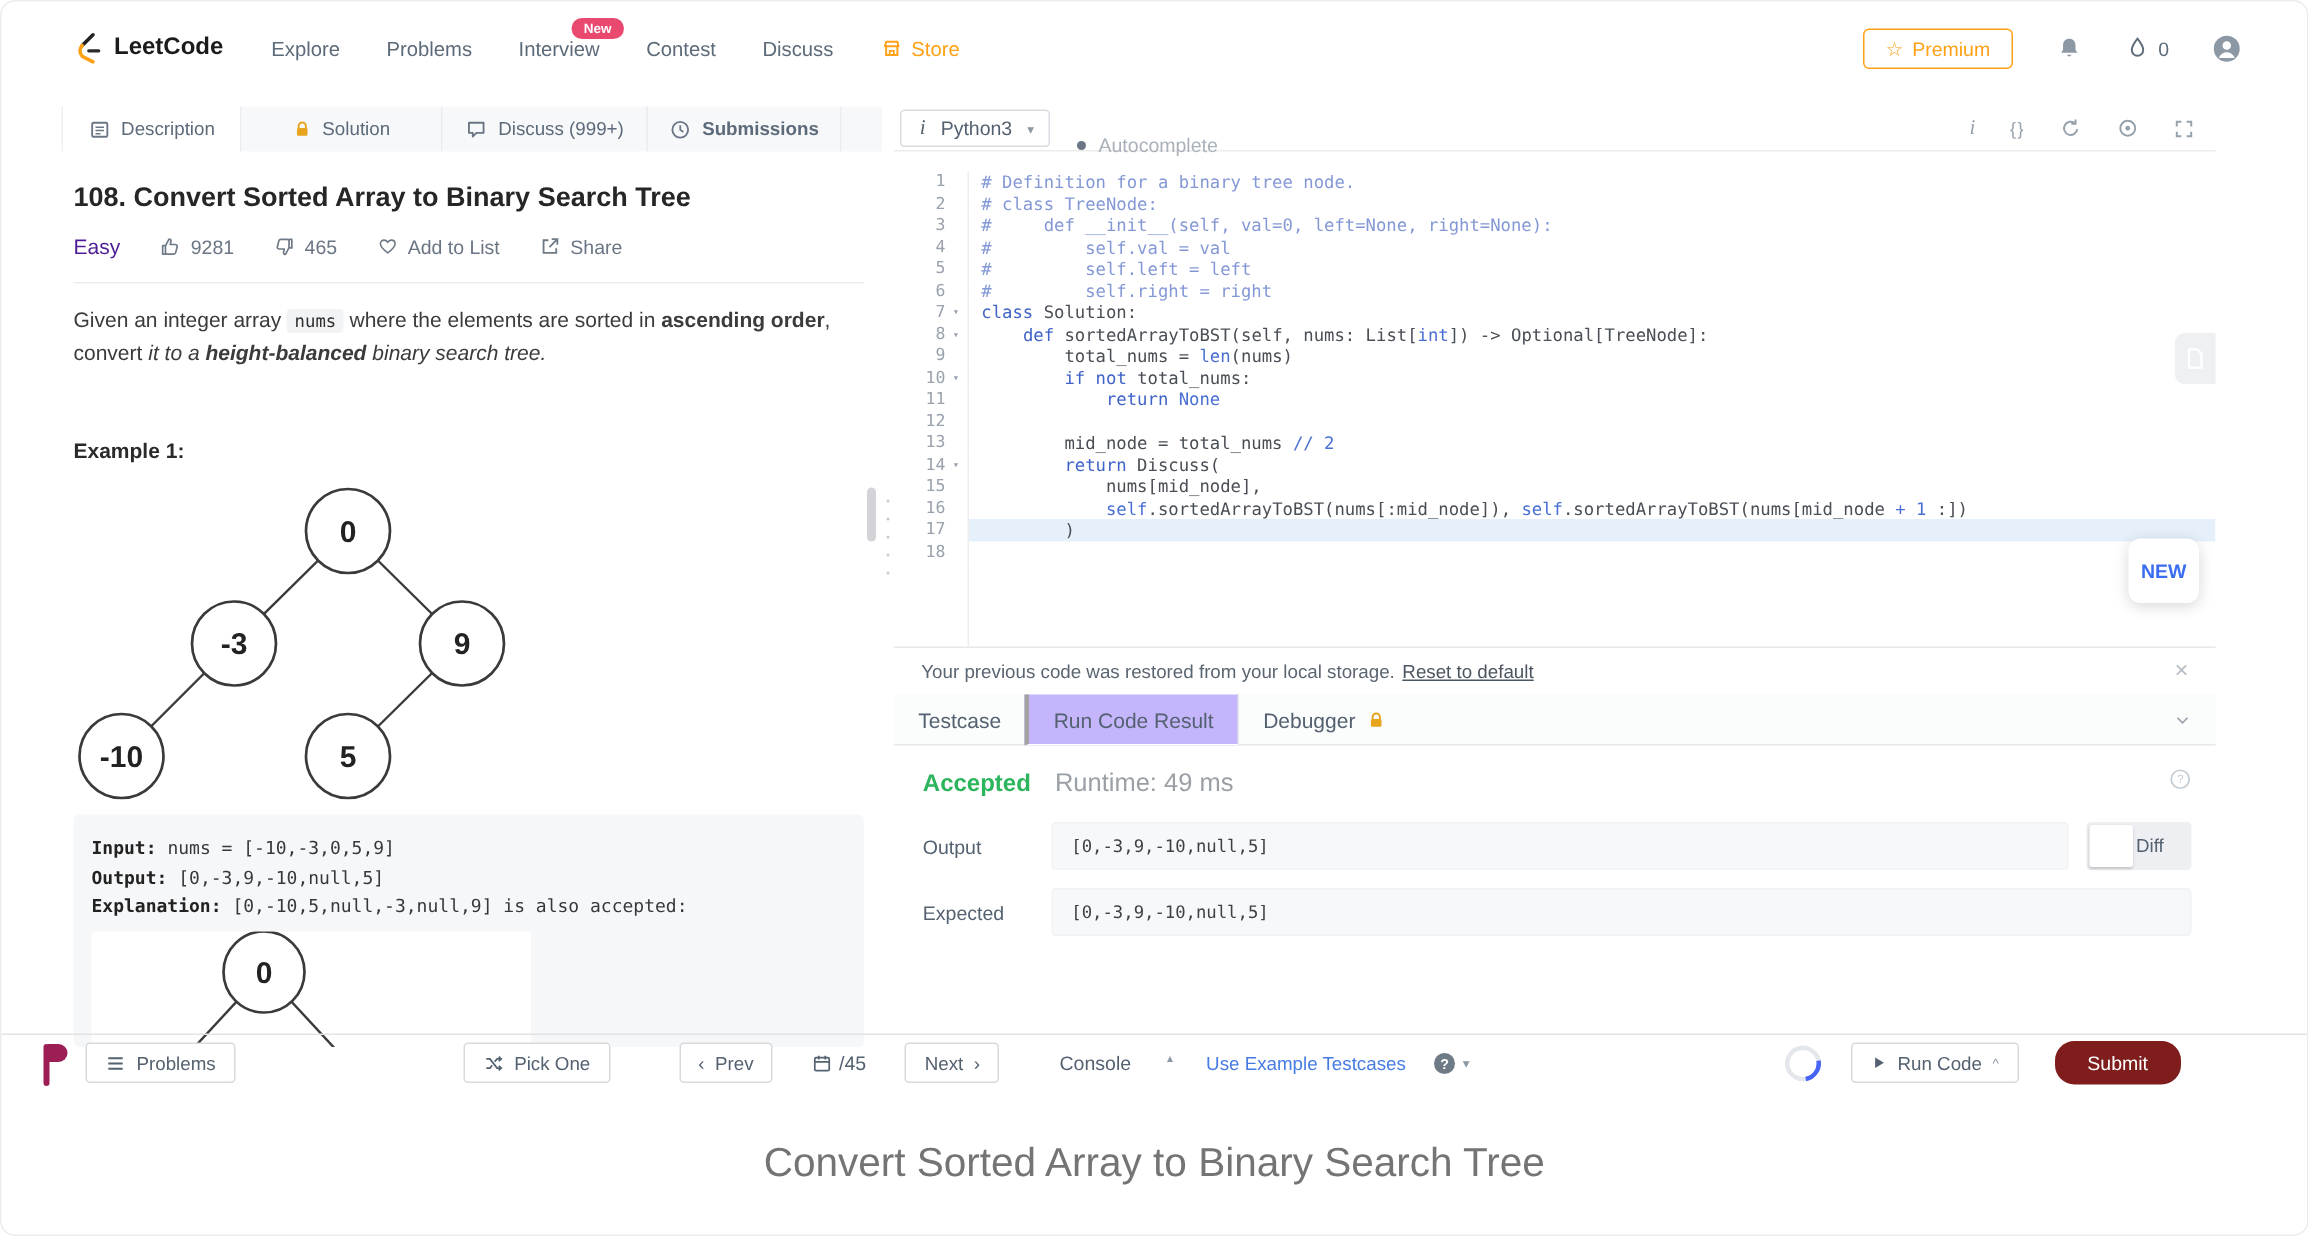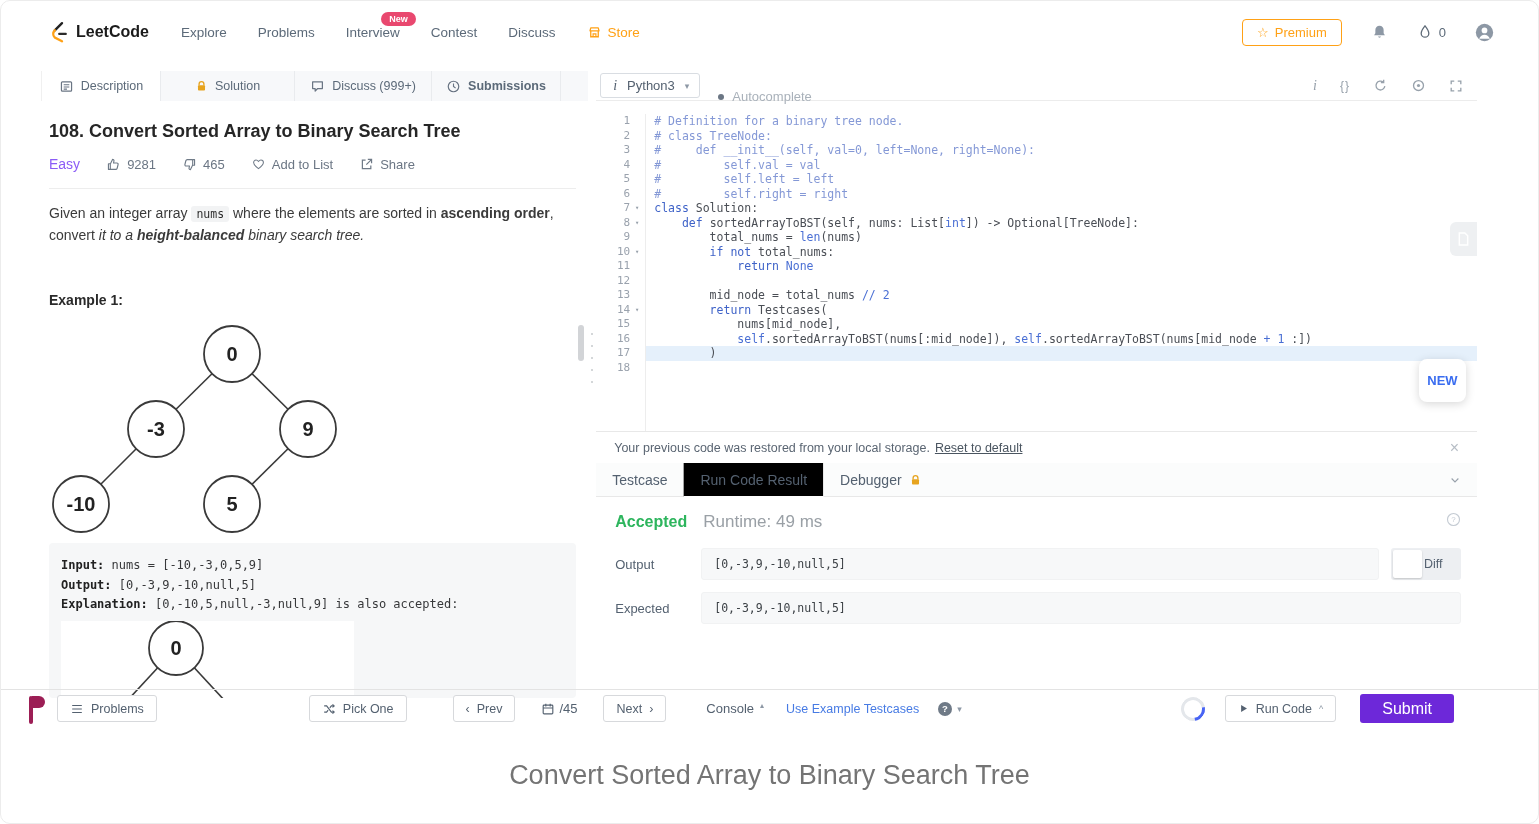--- a/index.html
+++ b/index.html
@@ -32,21 +32,21 @@
 
   
   .ltabs { display:flex; height:30px; margin-top:8px; font-size:12.5px; color:#5c6a79; }
   .ltab { display:flex; align-items:center; justify-content:center; gap:7px; background:#f7f8fa;
           border-right:1px solid #e9ebee; cursor:pointer; }
   .ltab.active { background:#fff; border-left:1px solid #f0f0f0; }
   .ltab-filler { flex:1; background:#f7f8fa; }
   .lcontent { padding:0 12px 0 8px; }
   .ptitle { margin-top:20px; font-size:18px; font-weight:700; color:#262626; }
   .meta { margin-top:14px; display:flex; align-items:center; gap:26px; font-size:13px; color:#6b7684; }
-  .meta .difficulty { color:#8b5cf6; font-size:14px;text-align:right; }
+  .meta .difficulty { color:#4c1d95; font-size:14px;text-align:right; }
   .meta .mitem { display:flex; align-items:center; gap:6px; cursor:pointer; }
   .lhr { margin-top:16px; border-top:1px solid #ededed; }
   .desc { margin-top:14px; font-size:14px; line-height:21px; color:#3b3b3b; width:524px; }
   .d-code { font-family:"DejaVu Sans Mono",monospace; font-size:11.5px; background:#f2f3f4;
             padding:1px 5px; border-radius:3px; color:#2f2f2f; }
   .d-b { font-weight:700; } .d-i { font-style:italic; } .d-bi { font-weight:700; font-style:italic; }
   .example-label { margin-top:46px; font-size:14px; font-weight:700; color:#2a2a2a; }
   .tree1 { margin-top:14px; display:block; }
   .node-text { font-family:"Liberation Sans",sans-serif; font-weight:700; font-size:20px; fill:#222; }
   .example-block { margin-top:9px; background:#f6f7f8; border-radius:4px; height:155px;
@@ -91,21 +91,21 @@
               justify-content:center; color:#3a6df0; font-weight:700; font-size:13px; cursor:pointer; z-index:5; }
 
   .notice { height:32px; border-top:1px solid #e8e8e8; display:flex; align-items:center;
             padding:0 18px; font-size:12.5px; color:#5a6572; }
   .notice a { color:#4a5560; text-decoration:underline; margin-left:5px; cursor:pointer; }
   .notice .close { margin-left:auto; color:#b6bdc5; font-size:16px; cursor:pointer; }
 
   .ctabs { height:34px; display:flex; align-items:stretch; background:#fbfcfc;
            border-bottom:1px solid #e8e8e8; font-size:14px; color:#546170; }
   .ctab { display:flex; align-items:center; gap:7px; padding:0 16px; cursor:pointer; }
-  .ctab.active { background:#000000; border-left:1px solid #a3a3a3; border-right:1px solid #e8e8e8;
+  .ctab.active { background:#c4b5fd; border-left:3px solid #a3a3a3; border-right:1px solid #e8e8e8;
                  margin-bottom:-1px; border-bottom:1px solid #fff; }
   .ctabs .chev { margin-left:auto; display:flex; align-items:center; padding-right:16px; cursor:pointer; }
 
   .result { padding:15px 16px 0 19px; }
   .status-row { display:flex; align-items:baseline; gap:16px; }
   .status { color:#2db55d; font-weight:700; font-size:16px; }
   .runtime { color:#9aa0a6; font-size:17px; }
   .status-row .qmark { margin-left:auto; cursor:pointer; }
   .rrow { display:flex; align-items:center; margin-top:12px; }
   .rrow:first-of-type { margin-top:16px; }
@@ -121,29 +121,29 @@
   
   .bottombar { height:38px; border-top:1px solid #e3e3e3; display:flex; align-items:center;
                padding:0 84px 0 28px; position:relative; }
   .flag { position:relative; width:17px; height:30px; flex:none; }
   .flag .pole { position:absolute; left:0; top:2px; width:4px; height:28px; background:#9c1e55; border-radius:2px; }
   .flag .cloth { position:absolute; left:3px; top:2px; width:13px; height:12px; background:#9c1e55;
                  border-radius:0 6px 6px 0; }
   .bbtn { height:27px; border:1px solid #d7d9dc; border-radius:3px; background:#fff; color:#546170;
           font-size:12.5px; display:inline-flex; align-items:center; gap:7px; padding:0 12px; cursor:pointer; }
   .counter { display:flex; align-items:center; gap:4px; color:#546170; font-size:13px; }
-  .console-toggle { display:flex; gap:6px; color:#546170; font-size:13px; cursor:pointer; }
+  .console-toggle { display:flex; gap:24px; color:#546170; font-size:13px; cursor:pointer; }
   .tri { font-size:8px; color:#8d98a5; }
   .blue-link { color:#477be4; font-size:12.5px; cursor:pointer; }
   .help-wrap { display:flex; align-items:center; gap:4px; cursor:pointer; }
   .spacer { flex:1; }
   .spinner { width:24px; height:24px; border-radius:50%; border:3px solid #e4e7eb;
              border-right-color:#4864f4; transform:rotate(35deg); }
-  .submit-btn { height:29px; background:#6d28d9; color:#fff; border:none; border-radius:3px;
-                font-size:16px; padding:0 22px; display:inline-flex; align-items:center; cursor:pointer; }
+  .submit-btn { height:29px; background:#7f1d1d; color:#fff; border:none; border-radius:13px;
+                font-size:13px; padding:0 22px; display:inline-flex; align-items:center; cursor:pointer; }
 
   .caption { height:97px; display:flex; align-items:center; justify-content:center;
              font-size:27px; color:#747474; }
 </style>
 </head>
 <body>
 
 <div class="page">
 
   <div class="navbar">
@@ -465,21 +465,21 @@
               <span class="ln">13</span>
               <span class="fold"></span>
             </div>
             <span class="ctext"><span class="p">        mid_node = total_nums </span><span class="b">// 2</span></span>
           </div>
           <div class="crow">
             <div class="gutter">
               <span class="ln">14</span>
               <span class="fold">▾</span>
             </div>
-            <span class="ctext"><span class="p">        </span><span class="k">return</span><span class="p"> Testcases(</span></span>
+            <span class="ctext"><span class="p">        </span><span class="k">return</span><span class="p"> Discuss(</span></span>
           </div>
           <div class="crow">
             <div class="gutter">
               <span class="ln">15</span>
               <span class="fold"></span>
             </div>
             <span class="ctext"><span class="p">            nums[mid_node],</span></span>
           </div>
           <div class="crow">
             <div class="gutter">

